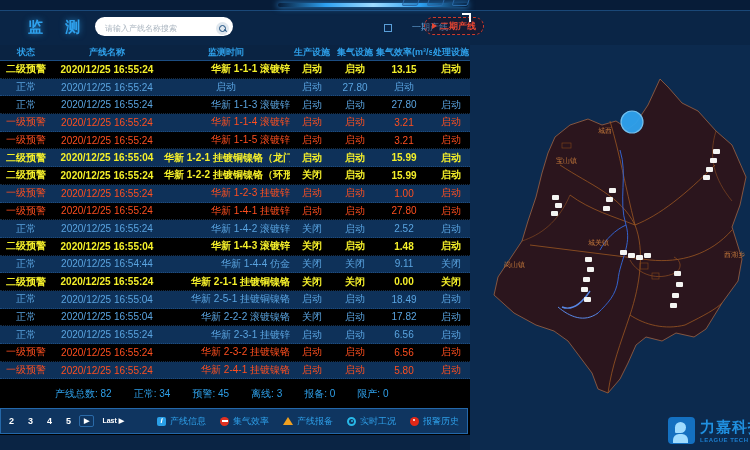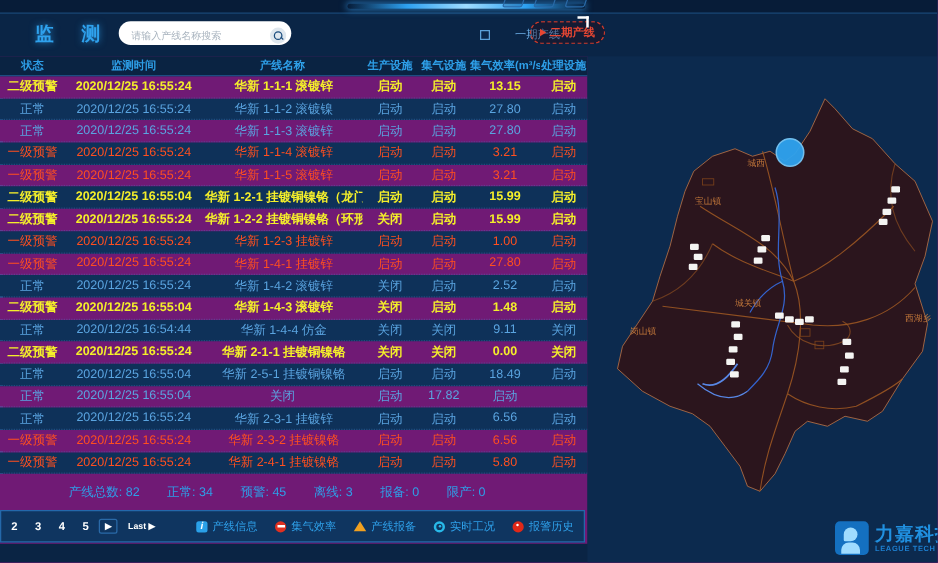--- a/index.html
+++ b/index.html
@@ -22,28 +22,28 @@
   .mag::before { content:""; position:absolute; left:3px; top:3px; width:5px; height:5px; border:1.2px solid #1b4d7e; border-radius:50%; }
   .mag::after { content:""; position:absolute; left:8px; top:8px; width:3px; height:1.2px; background:#1b4d7e; transform:rotate(45deg); }
   .phase1 { position:absolute; left:384px; top:21px; display:flex; align-items:center; gap:20px; color:#6db0e8; font-size:9px; cursor:pointer; }
   .cb { width:8px; height:8px; border:1px solid #5a9fd8; background:rgba(10,40,80,.4); }
   .phase2 { position:absolute; left:424px; top:17px; height:18px; padding:0 7px; display:flex; align-items:center; gap:3px;
     background:rgba(40,10,20,.35); border:1px dashed #d03a2a; border-radius:9px; color:#e84632; font-size:9px; font-weight:bold; cursor:pointer; font-family:"Liberation Sans",sans-serif; }
   .flag { width:0; height:0; border-left:5px solid #e84632; border-top:3px solid transparent; border-bottom:3px solid transparent; }
   .corner { position:absolute; left:462px; top:13px; width:9px; height:9px; border-top:2px solid #fff; border-right:2px solid #fff; }
 
   
-  .left-panel { position:absolute; left:0; top:45px; width:470px; height:390px; background:#701a75; }
+  .left-panel { position:absolute; left:0; top:45px; width:470px; height:390px; background:#000000; }
   .thead, .t-row { display:grid; grid-template-columns:52px 110px 128px 44px 42px 56px 38px; align-items:center; }
   .thead { height:16px; background:#0a2342; border-bottom:1px solid #1c4d82; }
   .t-col { color:#2e9fe8; font-size:9px; font-weight:bold; text-align:center; white-space:nowrap; overflow:hidden; }
   .t-row { height:17.7px; border-bottom:1px dotted rgba(70,140,215,.3); font-size:10px; cursor:pointer; }
   .t-row:nth-child(even) { background:#0e3159; }
   .t-row .c { text-align:center; white-space:nowrap; overflow:hidden; }
-  .t-row .c-name { text-align:center; padding-left:2px; }
+  .t-row .c-name { text-align:right; padding-left:2px; }
   .t-row.normal { color:#5aa4e0; }
   .t-row.warn1 { color:#ff4f1f; }
   .t-row.warn2 { color:#f4ef2a; font-weight:bold; }
 
   .summary { position:absolute; left:0; top:338px; width:470px; height:22px; display:flex; align-items:center; gap:22px; padding-left:55px; color:#2e9fe8; font-size:10px; }
   .sum-item { white-space:nowrap; }
 
   .bottombar { position:absolute; left:0; top:363px; width:468px; height:26px; background:#0f3560; border:1px solid #2468aa; display:flex; align-items:center; justify-content:space-between; padding:0 8px 0 4px; }
   .pager { display:flex; align-items:center; gap:4px; }
   .pg, .pg-next, .pg-last { background:transparent; border:0; color:#ffffff; font-size:9px; font-weight:bold; cursor:pointer; padding:2px 4px; font-family:"Liberation Sans",sans-serif; }
@@ -96,41 +96,40 @@
   <button class="phase2">
     <span class="flag"></span>
     <span>二期产线</span>
   </button>
   <span class="corner"></span>
 </div>
 
 <div class="left-panel">
   <div class="thead">
       <div class="t-col">状态</div>
+      <div class="t-col">产线名称</div>
       <div class="t-col">监测时间</div>
-      <div class="t-col">产线名称</div>
       <div class="t-col">生产设施</div>
       <div class="t-col">集气设施</div>
       <div class="t-col">集气效率(m³/s)</div>
       <div class="t-col">处理设施</div>
     </div>
   <div class="tbody">
       <div class="t-row warn2">
     <span class="c c-status">二级预警</span>
     <span class="c c-time">2020/12/25 16:55:24</span>
     <span class="c c-name">华新 1-1-1 滚镀锌</span>
     <span class="c">启动</span>
     <span class="c">启动</span>
     <span class="c c-eff">13.15</span>
     <span class="c">启动</span>
   </div>
       <div class="t-row normal">
     <span class="c c-status">正常</span>
     <span class="c c-time">2020/12/25 16:55:24</span>
-    <span class="c c-name">华新 1-1-2 滚镀镍</span>
     <span class="c">启动</span>
     <span class="c">启动</span>
     <span class="c c-eff">27.80</span>
     <span class="c">启动</span>
   </div>
       <div class="t-row normal">
     <span class="c c-status">正常</span>
     <span class="c c-time">2020/12/25 16:55:24</span>
     <span class="c c-name">华新 1-1-3 滚镀锌</span>
     <span class="c">启动</span>
@@ -233,20 +232,21 @@
     <span class="c c-time">2020/12/25 16:55:04</span>
     <span class="c c-name">华新 2-5-1 挂镀铜镍铬</span>
     <span class="c">启动</span>
     <span class="c">启动</span>
     <span class="c c-eff">18.49</span>
     <span class="c">启动</span>
   </div>
       <div class="t-row normal">
     <span class="c c-status">正常</span>
     <span class="c c-time">2020/12/25 16:55:04</span>
+    <span class="c c-name">华新 2-2-2 滚镀镍铬</span>
     <span class="c">关闭</span>
     <span class="c">启动</span>
     <span class="c c-eff">17.82</span>
     <span class="c">启动</span>
   </div>
       <div class="t-row normal">
     <span class="c c-status">正常</span>
     <span class="c c-time">2020/12/25 16:55:24</span>
     <span class="c c-name">华新 2-3-1 挂镀锌</span>
     <span class="c">启动</span>

